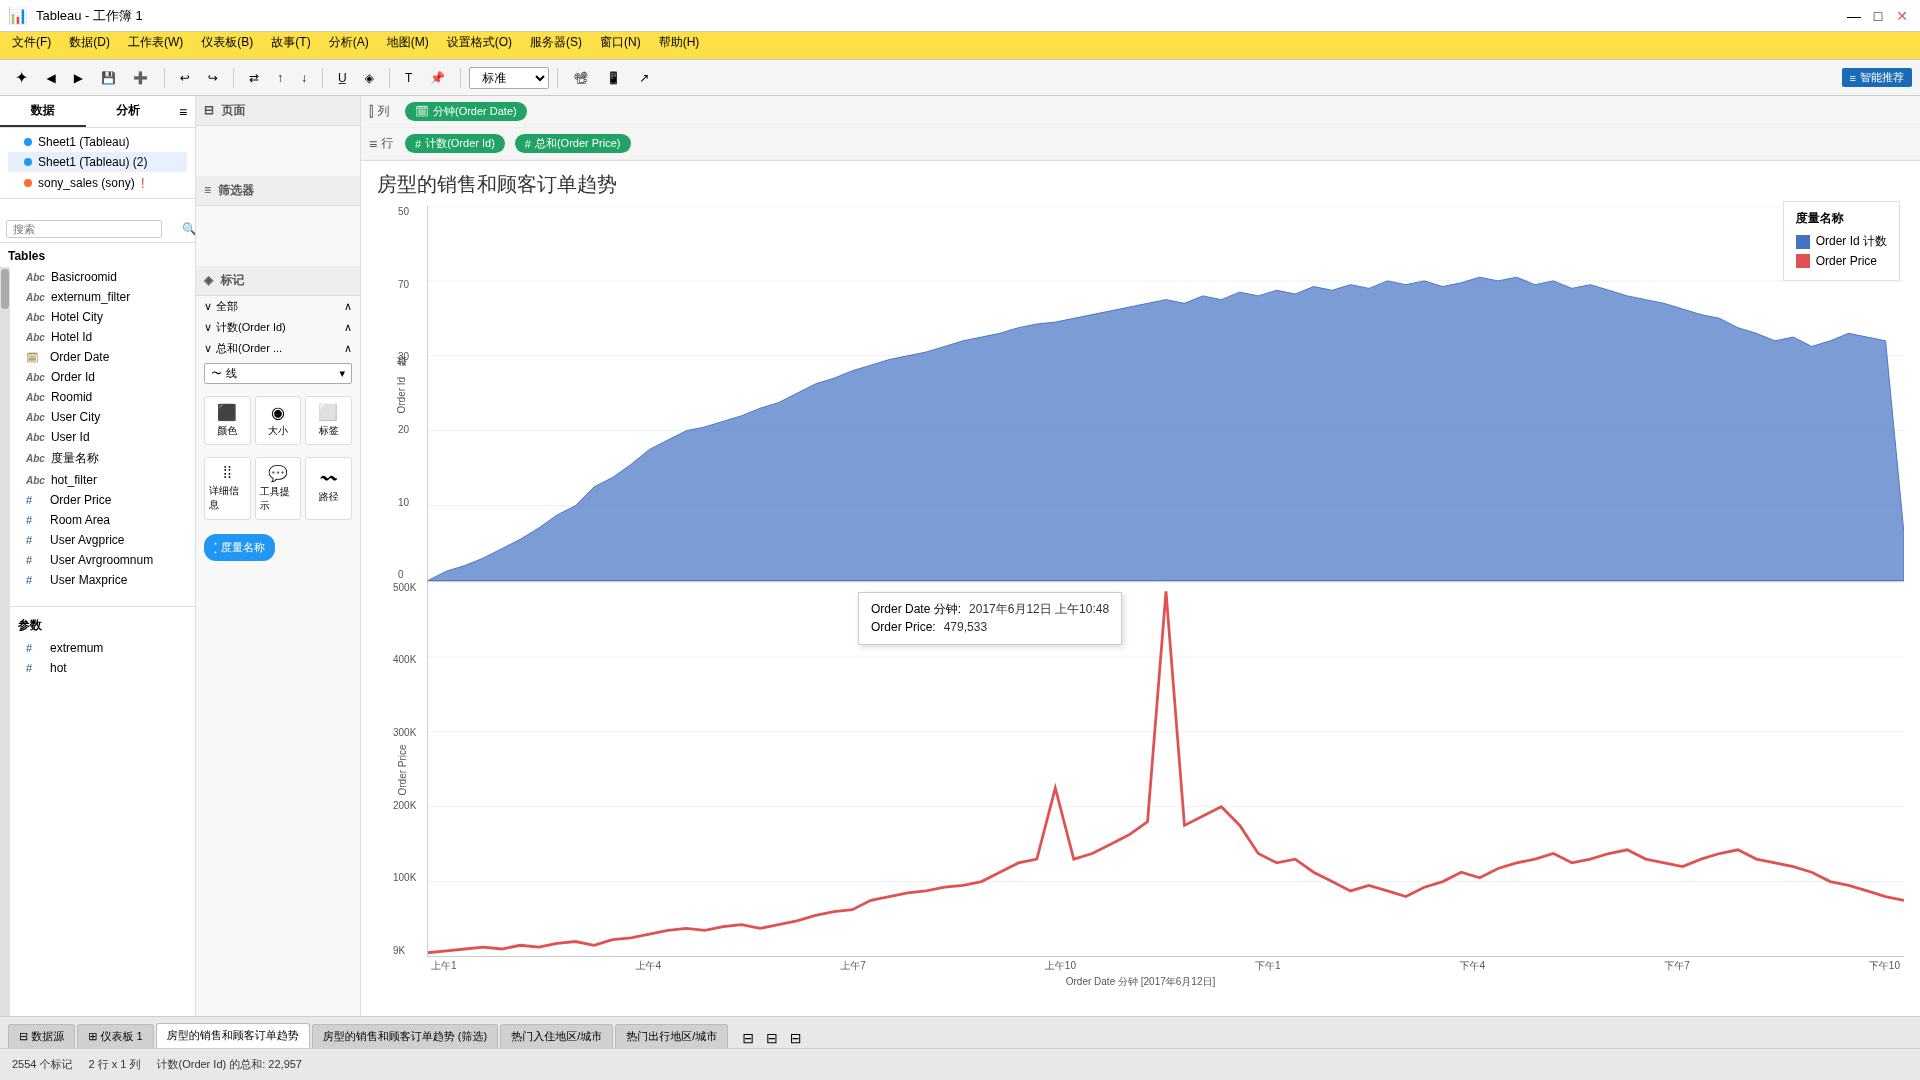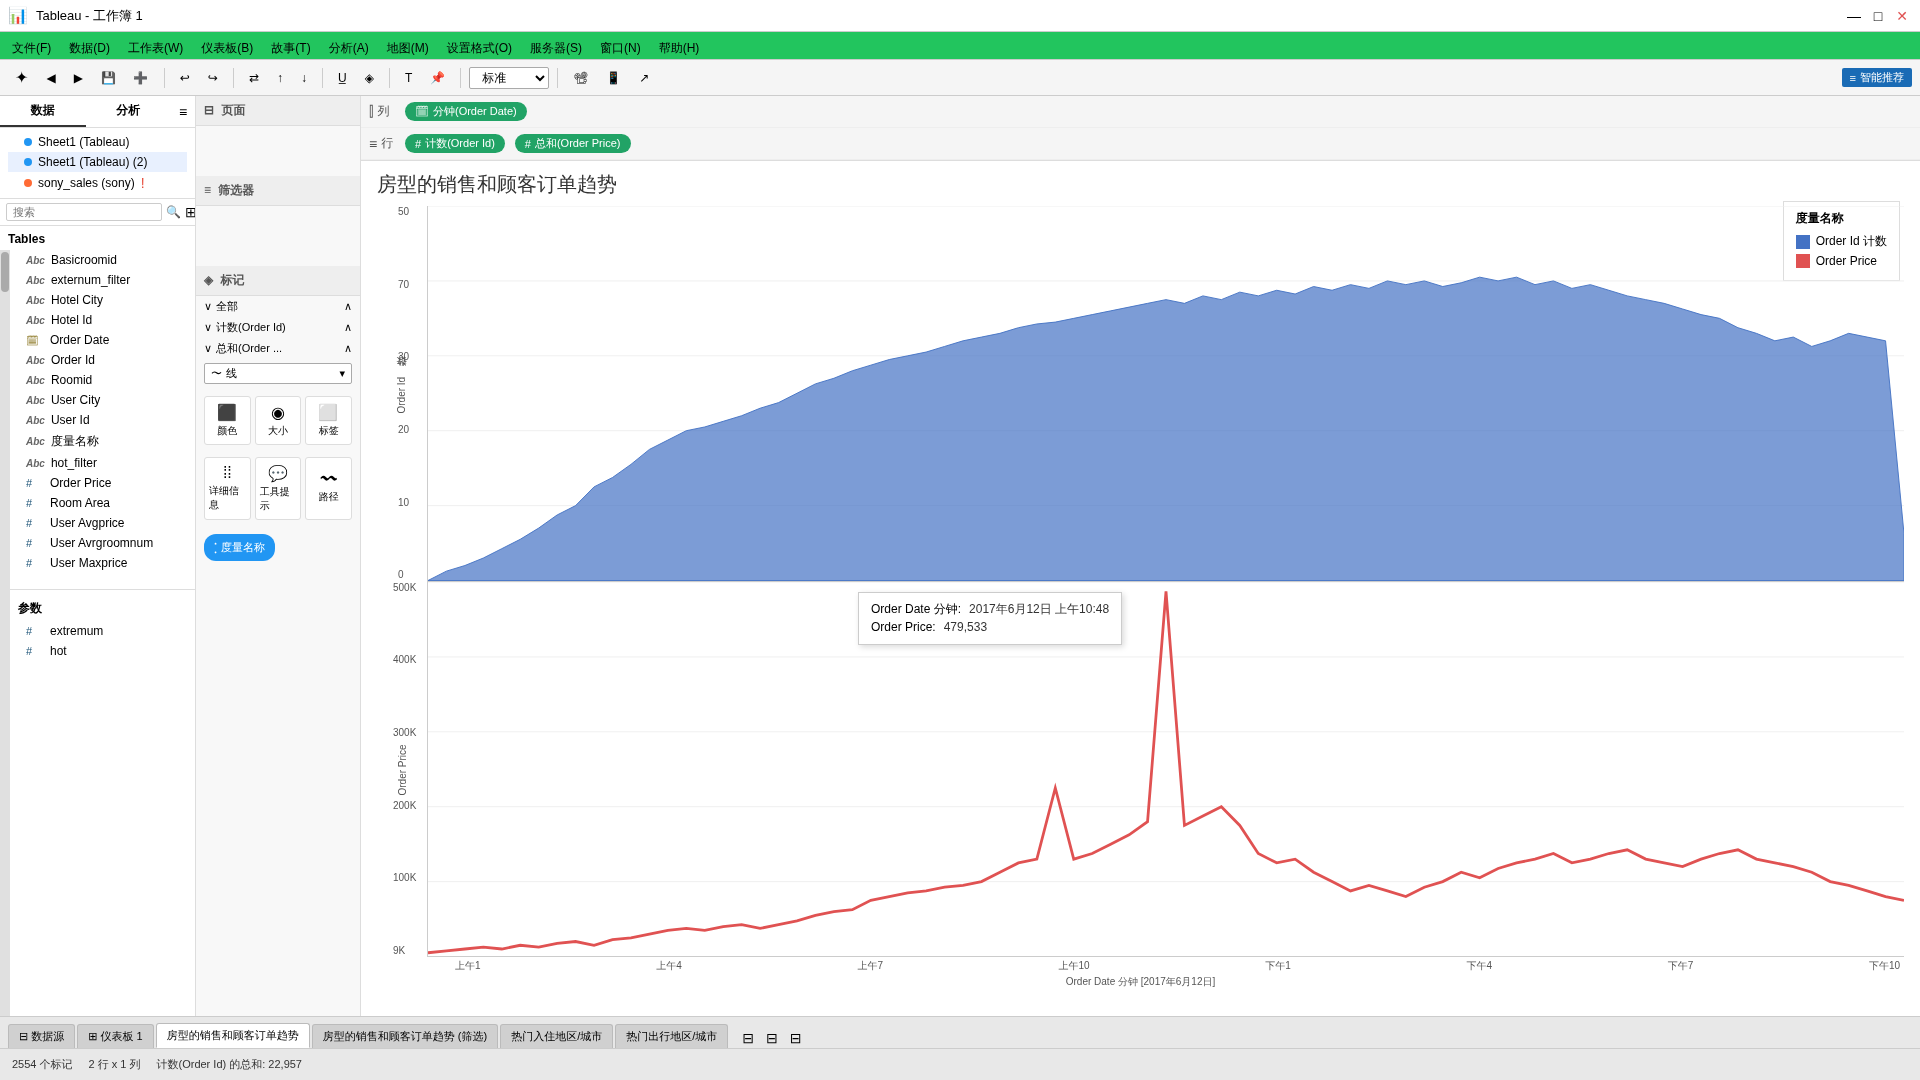--- a/index.html
+++ b/index.html
@@ -5,38 +5,38 @@
     * { box-sizing: border-box; margin: 0; padding: 0; }
     body { font-family: 'Microsoft YaHei', Arial, sans-serif; font-size: 12px; background: #f0f0f0; width: 1920px; height: 1080px; overflow: hidden; }
 
     
     .title-bar { background: #fff; height: 32px; display: flex; align-items: center; padding: 0 8px; border-bottom: 1px solid #ccc; justify-content: space-between; }
     .title-bar-left { display: flex; align-items: center; gap: 8px; font-size: 13px; }
     .title-bar-controls { display: flex; gap: 4px; }
     .title-btn { width: 20px; height: 20px; display: flex; align-items: center; justify-content: center; cursor: pointer; font-size: 14px; }
 
     
-    .menu-bar { background: #22c55e; height: 28px; display: flex; align-items: flex-end; padding: 0 4px; border-bottom: 1px solid #ccc; gap: 2px; }
+    .menu-bar { background: #fde047; height: 28px; display: flex; align-items: flex-start; padding: 0 4px; border-bottom: 1px solid #ccc; gap: 2px; }
     .menu-item { padding: 2px 8px; cursor: pointer; font-size: 12px; }
 
     
     .toolbar { background: #f5f5f5; height: 36px; display: flex; align-items: center; padding: 0 8px; border-bottom: 1px solid #ccc; gap: 4px; }
     .toolbar-btn { padding: 2px 6px; cursor: pointer; border: 1px solid transparent; border-radius: 2px; font-size: 12px; }
     .toolbar-separator { width: 1px; height: 20px; background: #ccc; margin: 0 4px; }
     .toolbar-dropdown { padding: 2px 8px; border: 1px solid #aaa; border-radius: 2px; background: #fff; font-size: 12px; min-width: 80px; }
 
     
     .main-layout { display: flex; height: calc(1080px - 32px - 28px - 36px - 32px - 32px); }
 
     
     .left-panel { width: 196px; background: #fff; border-right: 1px solid #ddd; display: flex; flex-direction: column; overflow: hidden; }
     .left-panel-tabs { display: flex; border-bottom: 1px solid #ddd; }
     .left-tab { flex: 1; padding: 6px 8px; text-align: center; cursor: pointer; font-size: 12px; font-weight: bold; }
     .left-tab.active { border-bottom: 2px solid #333; }
-    .search-bar { padding: 4px 6px; border-bottom: 1px solid #ddd; display: flex; align-items: center; gap: 4px; }
+    .search-bar { padding: 4px 6px; border-bottom: 1px solid #ddd; display: flex; align-items: center; gap: 20px; margin-top: 17px; }
     .search-input { flex: 1; border: 1px solid #ccc; padding: 2px 6px; font-size: 11px; border-radius: 2px; }
     .panel-section-title { font-weight: bold; padding: 6px 8px 4px; font-size: 12px; }
     .field-item { padding: 3px 8px 3px 16px; cursor: pointer; font-size: 12px; display: flex; align-items: center; gap: 6px; white-space: nowrap; }
     .field-abc { color: #666; font-size: 10px; font-style: italic; font-weight: bold; min-width: 18px; }
     .field-hash { color: #1a5276; font-size: 11px; min-width: 18px; }
     .field-cal { color: #7d6608; font-size: 10px; min-width: 18px; }
     .field-dot-blue { width: 8px; height: 8px; border-radius: 50%; background: #2196F3; min-width: 8px; }
     .field-dot-orange { width: 8px; height: 8px; border-radius: 50%; background: #ff6b35; min-width: 8px; }
     .params-section { border-top: 1px solid #ddd; padding: 4px 0; margin-top: 16px; }
     .warning-icon { color: #e74c3c; font-size: 14px; }
@@ -454,21 +454,21 @@
                 <span class="tooltip-value">2017年6月12日 上午10:48</span>
               </div>
               <div class="tooltip-row">
                 <span class="tooltip-label">Order Price:</span>
                 <span class="tooltip-value">479,533</span>
               </div>
             </div>
           </div>
         </div>
 
-        <div style="display:flex; margin-left:74px; padding-top:2px;">
+        <div style="display:flex; margin-left:50px; padding-top:2px;">
           <div style="flex:1; display:flex; justify-content:space-between; font-size:10px; color:#555; padding: 0 4px;">
             <span>上午1</span>
             <span>上午4</span>
             <span>上午7</span>
             <span>上午10</span>
             <span>下午1</span>
             <span>下午4</span>
             <span>下午7</span>
             <span>下午10</span>
           </div>

